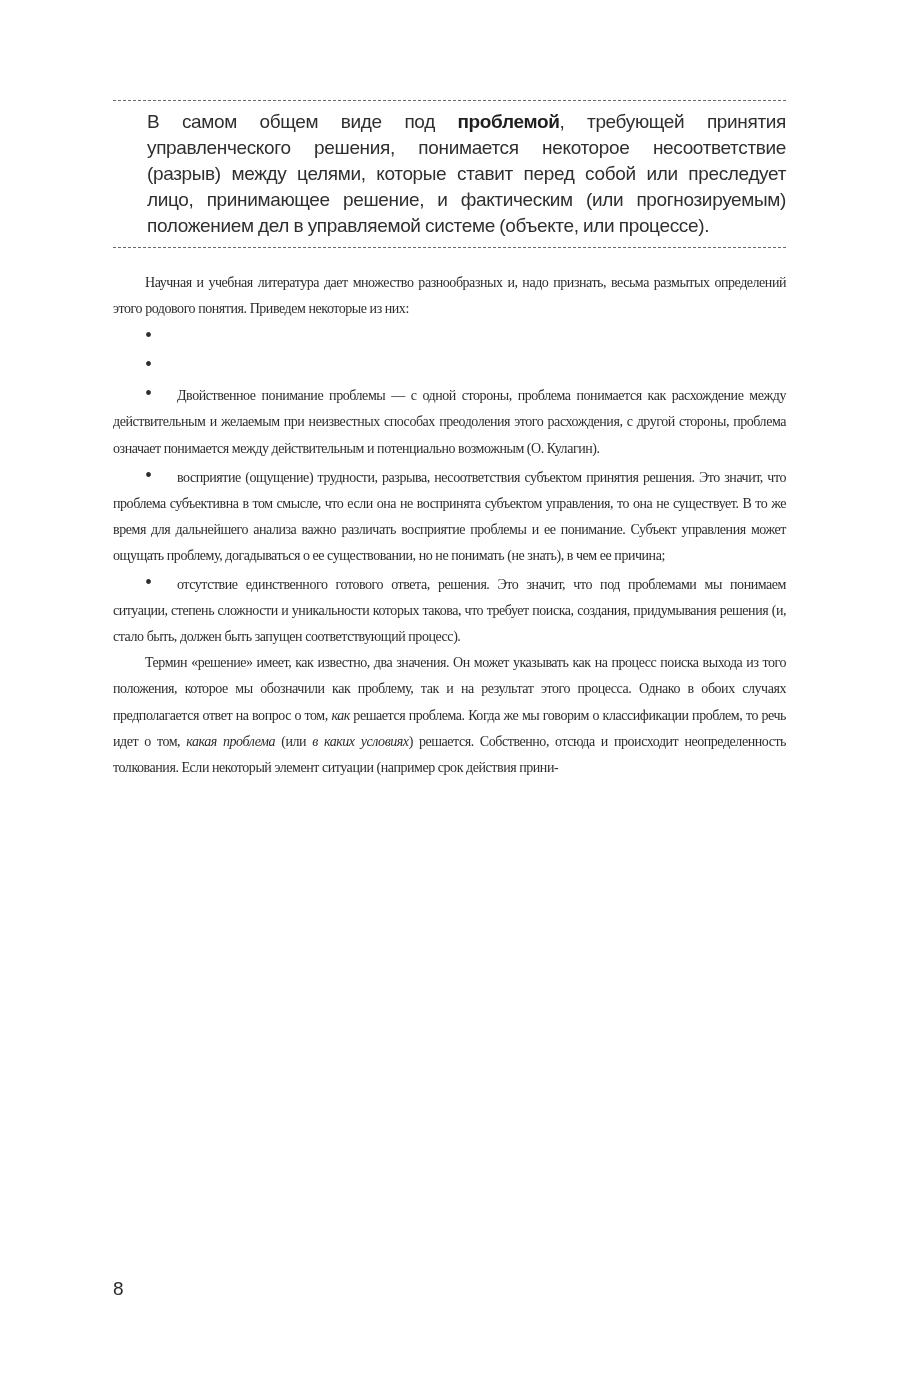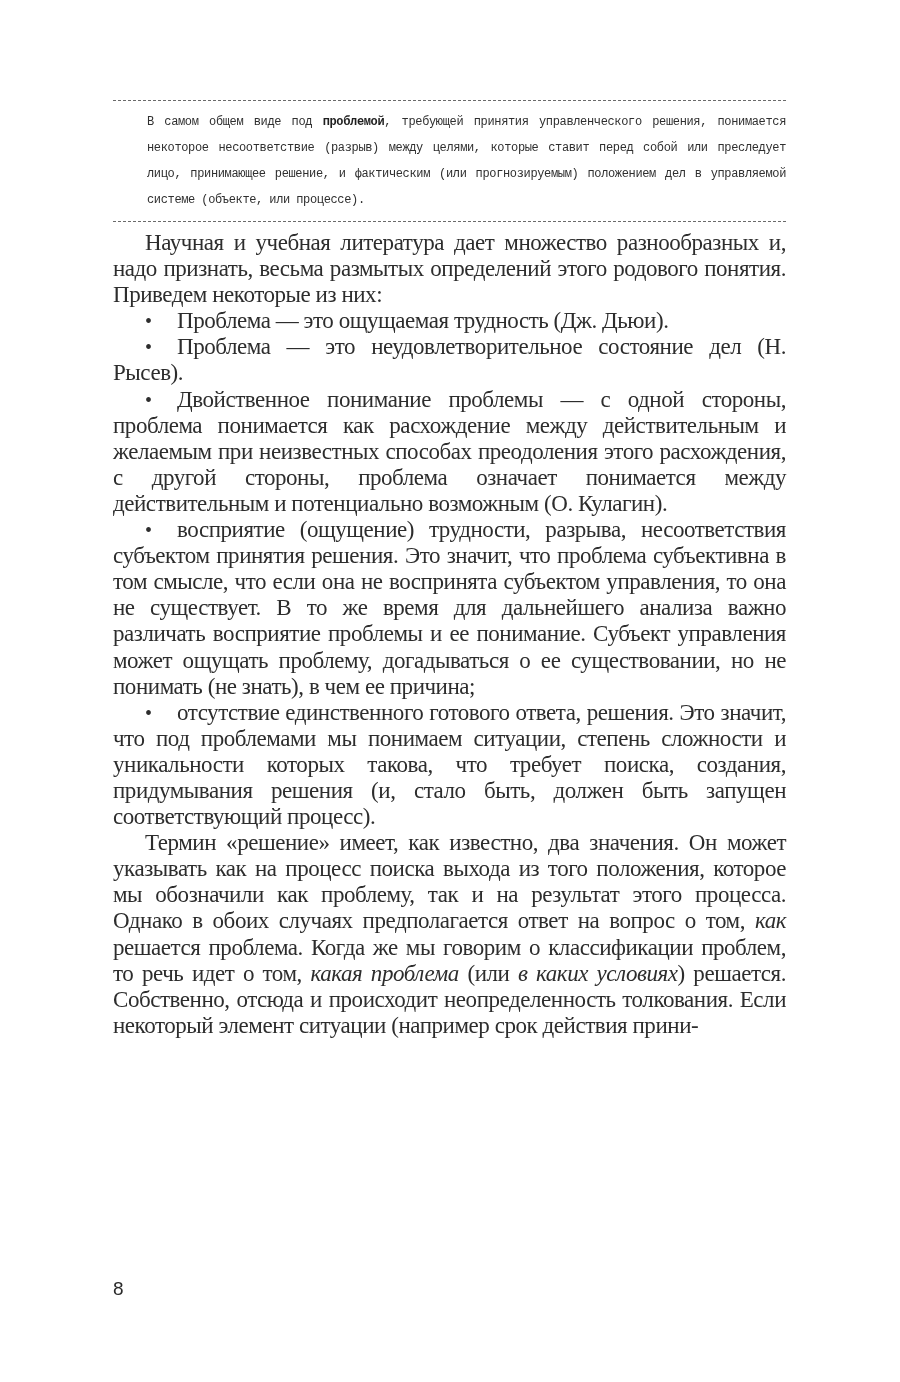--- a/index.html
+++ b/index.html
@@ -20,33 +20,33 @@
     top: 100px;
     width: 673px;
   }
   .dash {
     height: 0;
     border-top: 1.5px dashed #6a6a6a;
     width: 673px;
   }
   .definition-box {
     padding: 8px 0 8px 34px;
-    font-family: Liberation Mono, monospace;
-    font-size: 12px;
+    font-family: Liberation Sans, sans-serif;
+    font-size: 19px;
     line-height: 26px;
     color: #2f2f2f;
     text-align: justify;
     letter-spacing: -0.35px;
     word-spacing: -0.5px;
   }
   .definition-box b { font-weight: bold; color: #1f1f1f; }
   .body-text {
-    margin-top: 8px;
+    margin-top: 22px;
     font-family: "Liberation Serif", serif;
-    font-size: 23px;
+    font-size: 14px;
     line-height: 26.1px;
     color: #2d2d2d;
     text-align: justify;
     letter-spacing: -0.45px;
   }
   .body-text p {
     margin: 0;
     text-indent: 32px;
   }
   .bullet {
@@ -79,22 +79,22 @@
 
   <div class="dash"></div>
   <div class="definition-box">
     <span>В самом общем виде под </span><b>проблемой</b><span>, требующей принятия управленческого решения, понимается некоторое несоответствие (разрыв) между целями, которые ставит перед собой или преследует лицо, принимающее решение, и фактическим (или прогнозируемым) положением дел в управляемой системе (объекте, или процессе).</span>
   </div>
   <div class="dash"></div>
 
   <div class="body-text">
     <p>Научная и учебная литература дает множество разнообразных и, надо признать, весьма размытых определений этого родового понятия. Приведем некоторые из них:</p>
 
-    <p class="bullet"><span class="mark"></span><span>Проблема — это ощущаемая трудность (Дж. Дьюи).</span></p>
-    <p class="bullet"><span class="mark"></span><span>Проблема — это неудовлетворительное состояние дел (Н. Рысев).</span></p>
+    <p class="bullet"><span class="mark"></span></p>
+    <p class="bullet"><span class="mark"></span></p>
     <p class="bullet"><span class="mark"></span><span>Двойственное понимание проблемы — с одной стороны, проблема понимается как расхождение между действительным и желаемым при неизвестных способах преодоления этого расхождения, с другой стороны, проблема означает понимается между действительным и потенциально возможным (О. Кулагин).</span></p>
 
 
     <p class="bullet"><span class="mark"></span><span>восприятие (ощущение) трудности, разрыва, несоответствия субъектом принятия решения. Это значит, что проблема субъективна в том смысле, что если она не воспринята субъектом управления, то она не существует. В то же время для дальнейшего анализа важно различать восприятие проблемы и ее понимание. Субъект управления может ощущать проблему, догадываться о ее существовании, но не понимать (не знать), в чем ее причина;</span></p>
     <p class="bullet"><span class="mark"></span><span>отсутствие единственного готового ответа, решения. Это значит, что под проблемами мы понимаем ситуации, степень сложности и уникальности которых такова, что требует поиска, создания, придумывания решения (и, стало быть, должен быть запущен соответствующий процесс).</span></p>
 
     <p><span>Термин «решение» имеет, как известно, два значения. Он может указывать как на процесс поиска выхода из того положения, которое мы обозначили как проблему, так и на результат этого процесса. Однако в обоих случаях предполагается ответ на вопрос о том, </span><i>как</i><span> решается проблема. Когда же мы говорим о классификации проблем, то речь идет о том, </span><i>какая проблема</i><span> (или </span><i>в каких условиях</i><span>) решается. Собственно, отсюда и происходит неопределенность толкования. Если некоторый элемент ситуации (например срок действия прини-</span></p>
   </div>
 </div>
 

